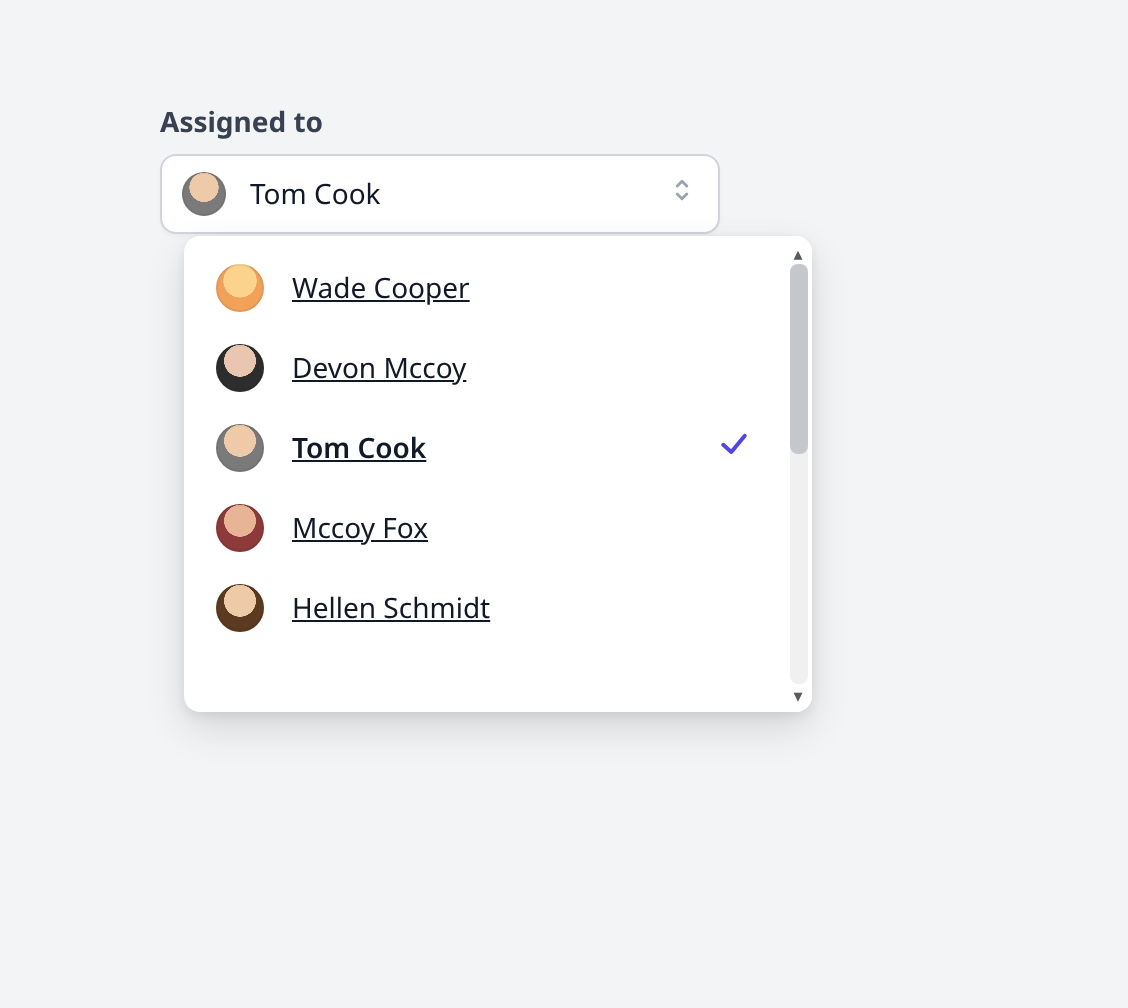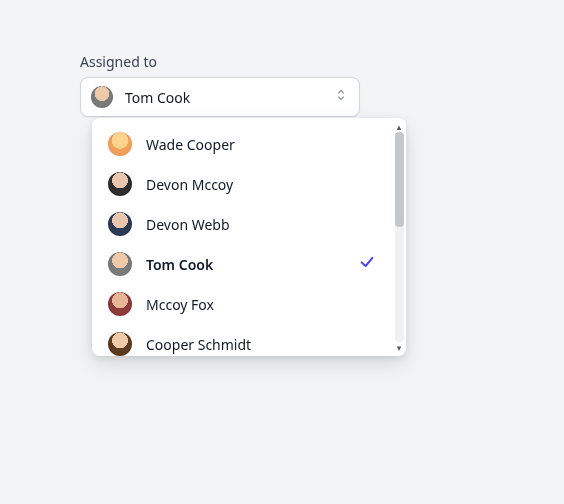--- a/index.html
+++ b/index.html
@@ -13,21 +13,21 @@
     overflow: hidden;
   }
   .wrap {
     position: absolute;
     left: 80px;
     top: 52px;
     width: 280px;
   }
   .label {
     font-size: 14px;
-    font-weight: 400;
+    font-weight: 700;
     color: #374151;
     margin-bottom: 6px;
   }
   .trigger {
     position: relative;
     width: 100%;
     height: 40px;
     background: #ffffff;
     border: 1px solid #d1d5db;
     border-radius: 8px;
@@ -67,20 +67,21 @@
     border-radius: 8px;
     box-shadow: 0 8px 20px rgba(0,0,0,0.12), 0 2px 6px rgba(0,0,0,0.08);
     display: flex;
     overflow: hidden;
   }
   .list {
     flex: 1;
     overflow-y: hidden;
     padding: 6px 0;
     box-sizing: border-box;
+    text-decoration: underline;
   }
   .item {
     display: flex;
     align-items: center;
     height: 40px;
     padding: 0 40px 0 16px;
     position: relative;
     cursor: pointer;
   }
   .item .avatar {
@@ -175,38 +176,34 @@
 <div class="panel">
   <div class="list" id="list">
       <div class="item">
         <span class="avatar av-a"></span>
         <span class="name">Wade Cooper</span>
       </div>
       <div class="item">
         <span class="avatar av-b"></span>
         <span class="name">Devon Mccoy</span>
       </div>
-      <div class="item">
-        <span class="avatar av-c"></span>
-        <span class="name">Devon Webb</span>
-      </div>
       <div class="item selected">
         <span class="avatar av-d"></span>
         <span class="name">Tom Cook</span>
         <span class="check"><svg width="18" height="18" viewBox="0 0 20 20" fill="none" stroke="currentColor" stroke-width="2.2" stroke-linecap="round" stroke-linejoin="round">
             <polyline points="4,11 8.5,15 16,6"></polyline>
           </svg></span>
       </div>
       <div class="item">
         <span class="avatar av-e"></span>
         <span class="name">Mccoy Fox</span>
       </div>
       <div class="item">
         <span class="avatar av-f"></span>
-        <span class="name">Cooper Schmidt</span>
+        <span class="name">Hellen Schmidt</span>
       </div>
     </div>
   <div class="scrollcol">
     <div class="arrow up">▴</div>
     <div class="track"></div>
     <div class="thumb"></div>
     <div class="arrow down">▾</div>
   </div>
 </div>
 

